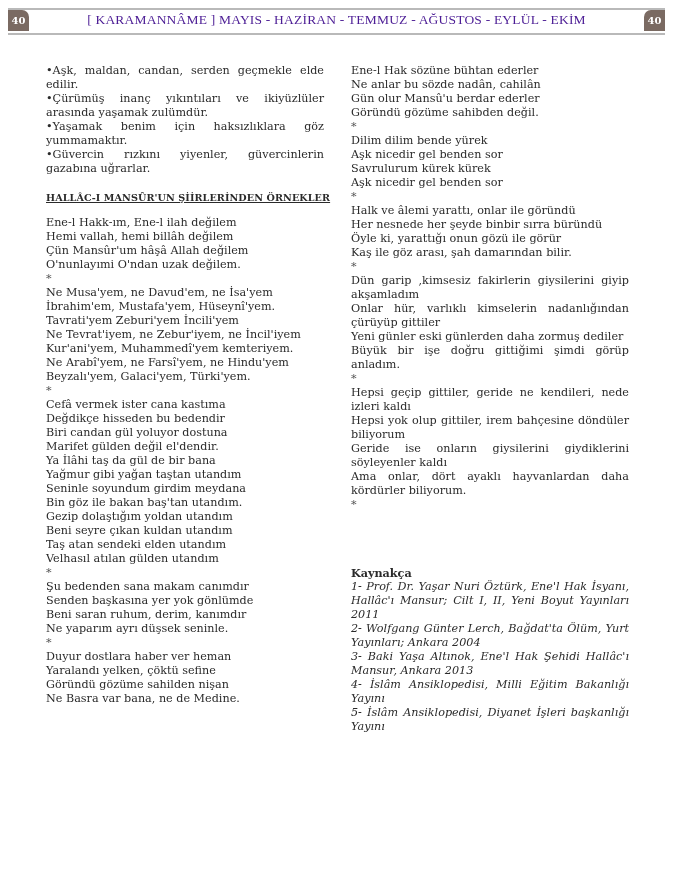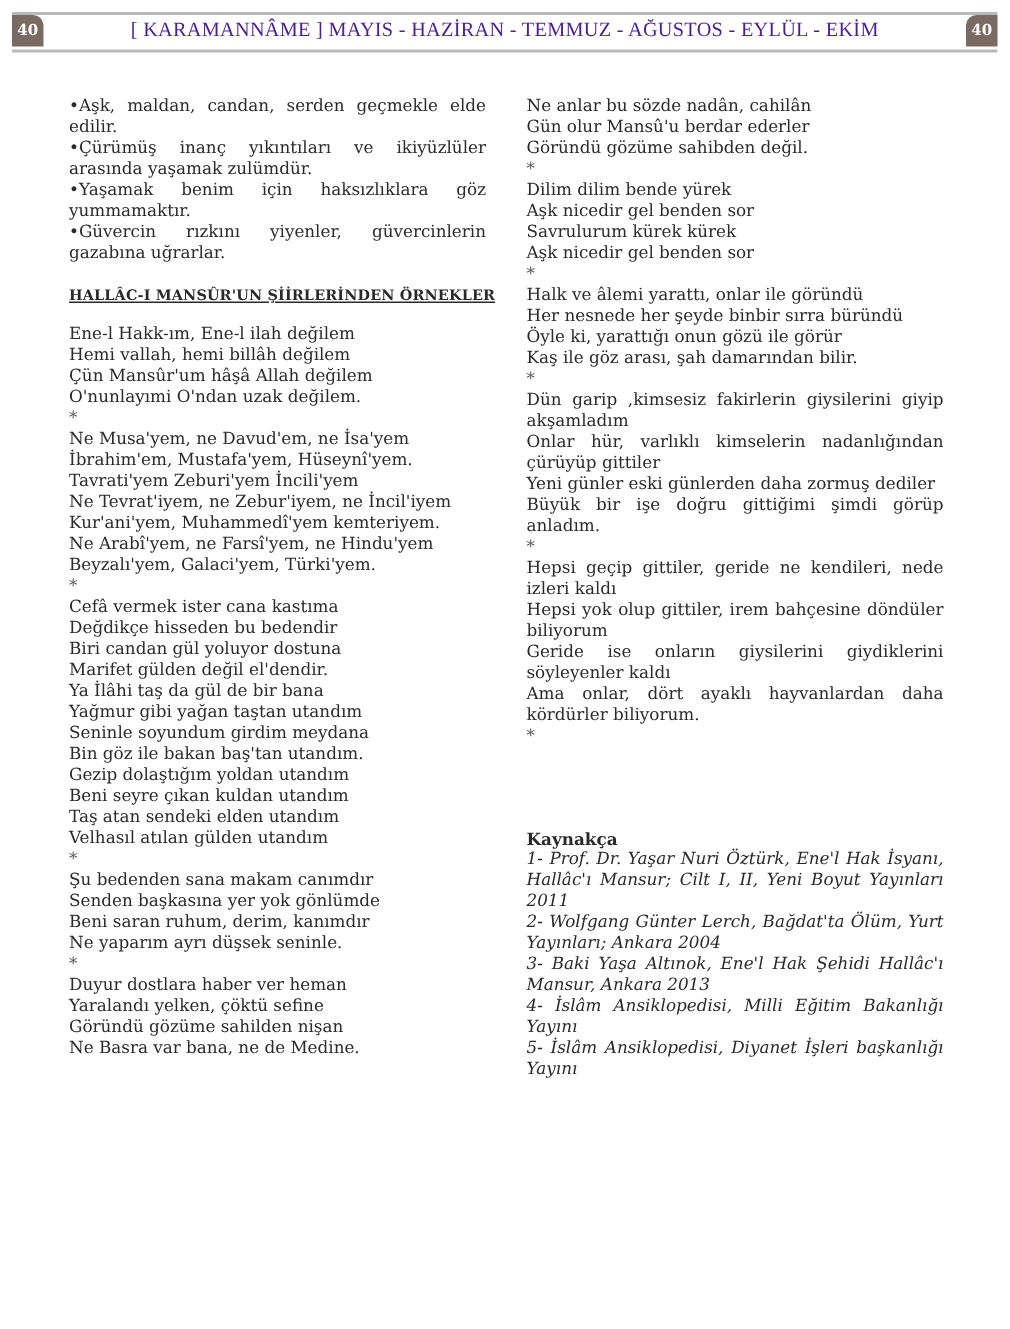--- a/index.html
+++ b/index.html
@@ -77,20 +77,21 @@
       <div class="line star">*</div>
       <div class="line">Duyur dostlara haber ver heman</div>
       <div class="line">Yaralandı yelken, çöktü sefine</div>
       <div class="line">Göründü gözüme sahilden nişan</div>
       <div class="line">Ne Basra var bana, ne de Medine.</div>
     </div>
 </div>
 
 <div class="col right">
   <div id="right-stanzas">
+      <div class="line">Ene-l Hak sözüne bühtan ederler</div>
       <div class="line">Ne anlar bu sözde nadân, cahilân</div>
       <div class="line">Gün olur Mansû'u berdar ederler</div>
       <div class="line">Göründü gözüme sahibden değil.</div>
       <div class="line star">*</div>
       <div class="line">Dilim dilim bende yürek</div>
       <div class="line">Aşk nicedir gel benden sor</div>
       <div class="line">Savrulurum kürek kürek</div>
       <div class="line">Aşk nicedir gel benden sor</div>
       <div class="line star">*</div>
       <div class="line">Halk ve âlemi yarattı, onlar ile göründü</div>

